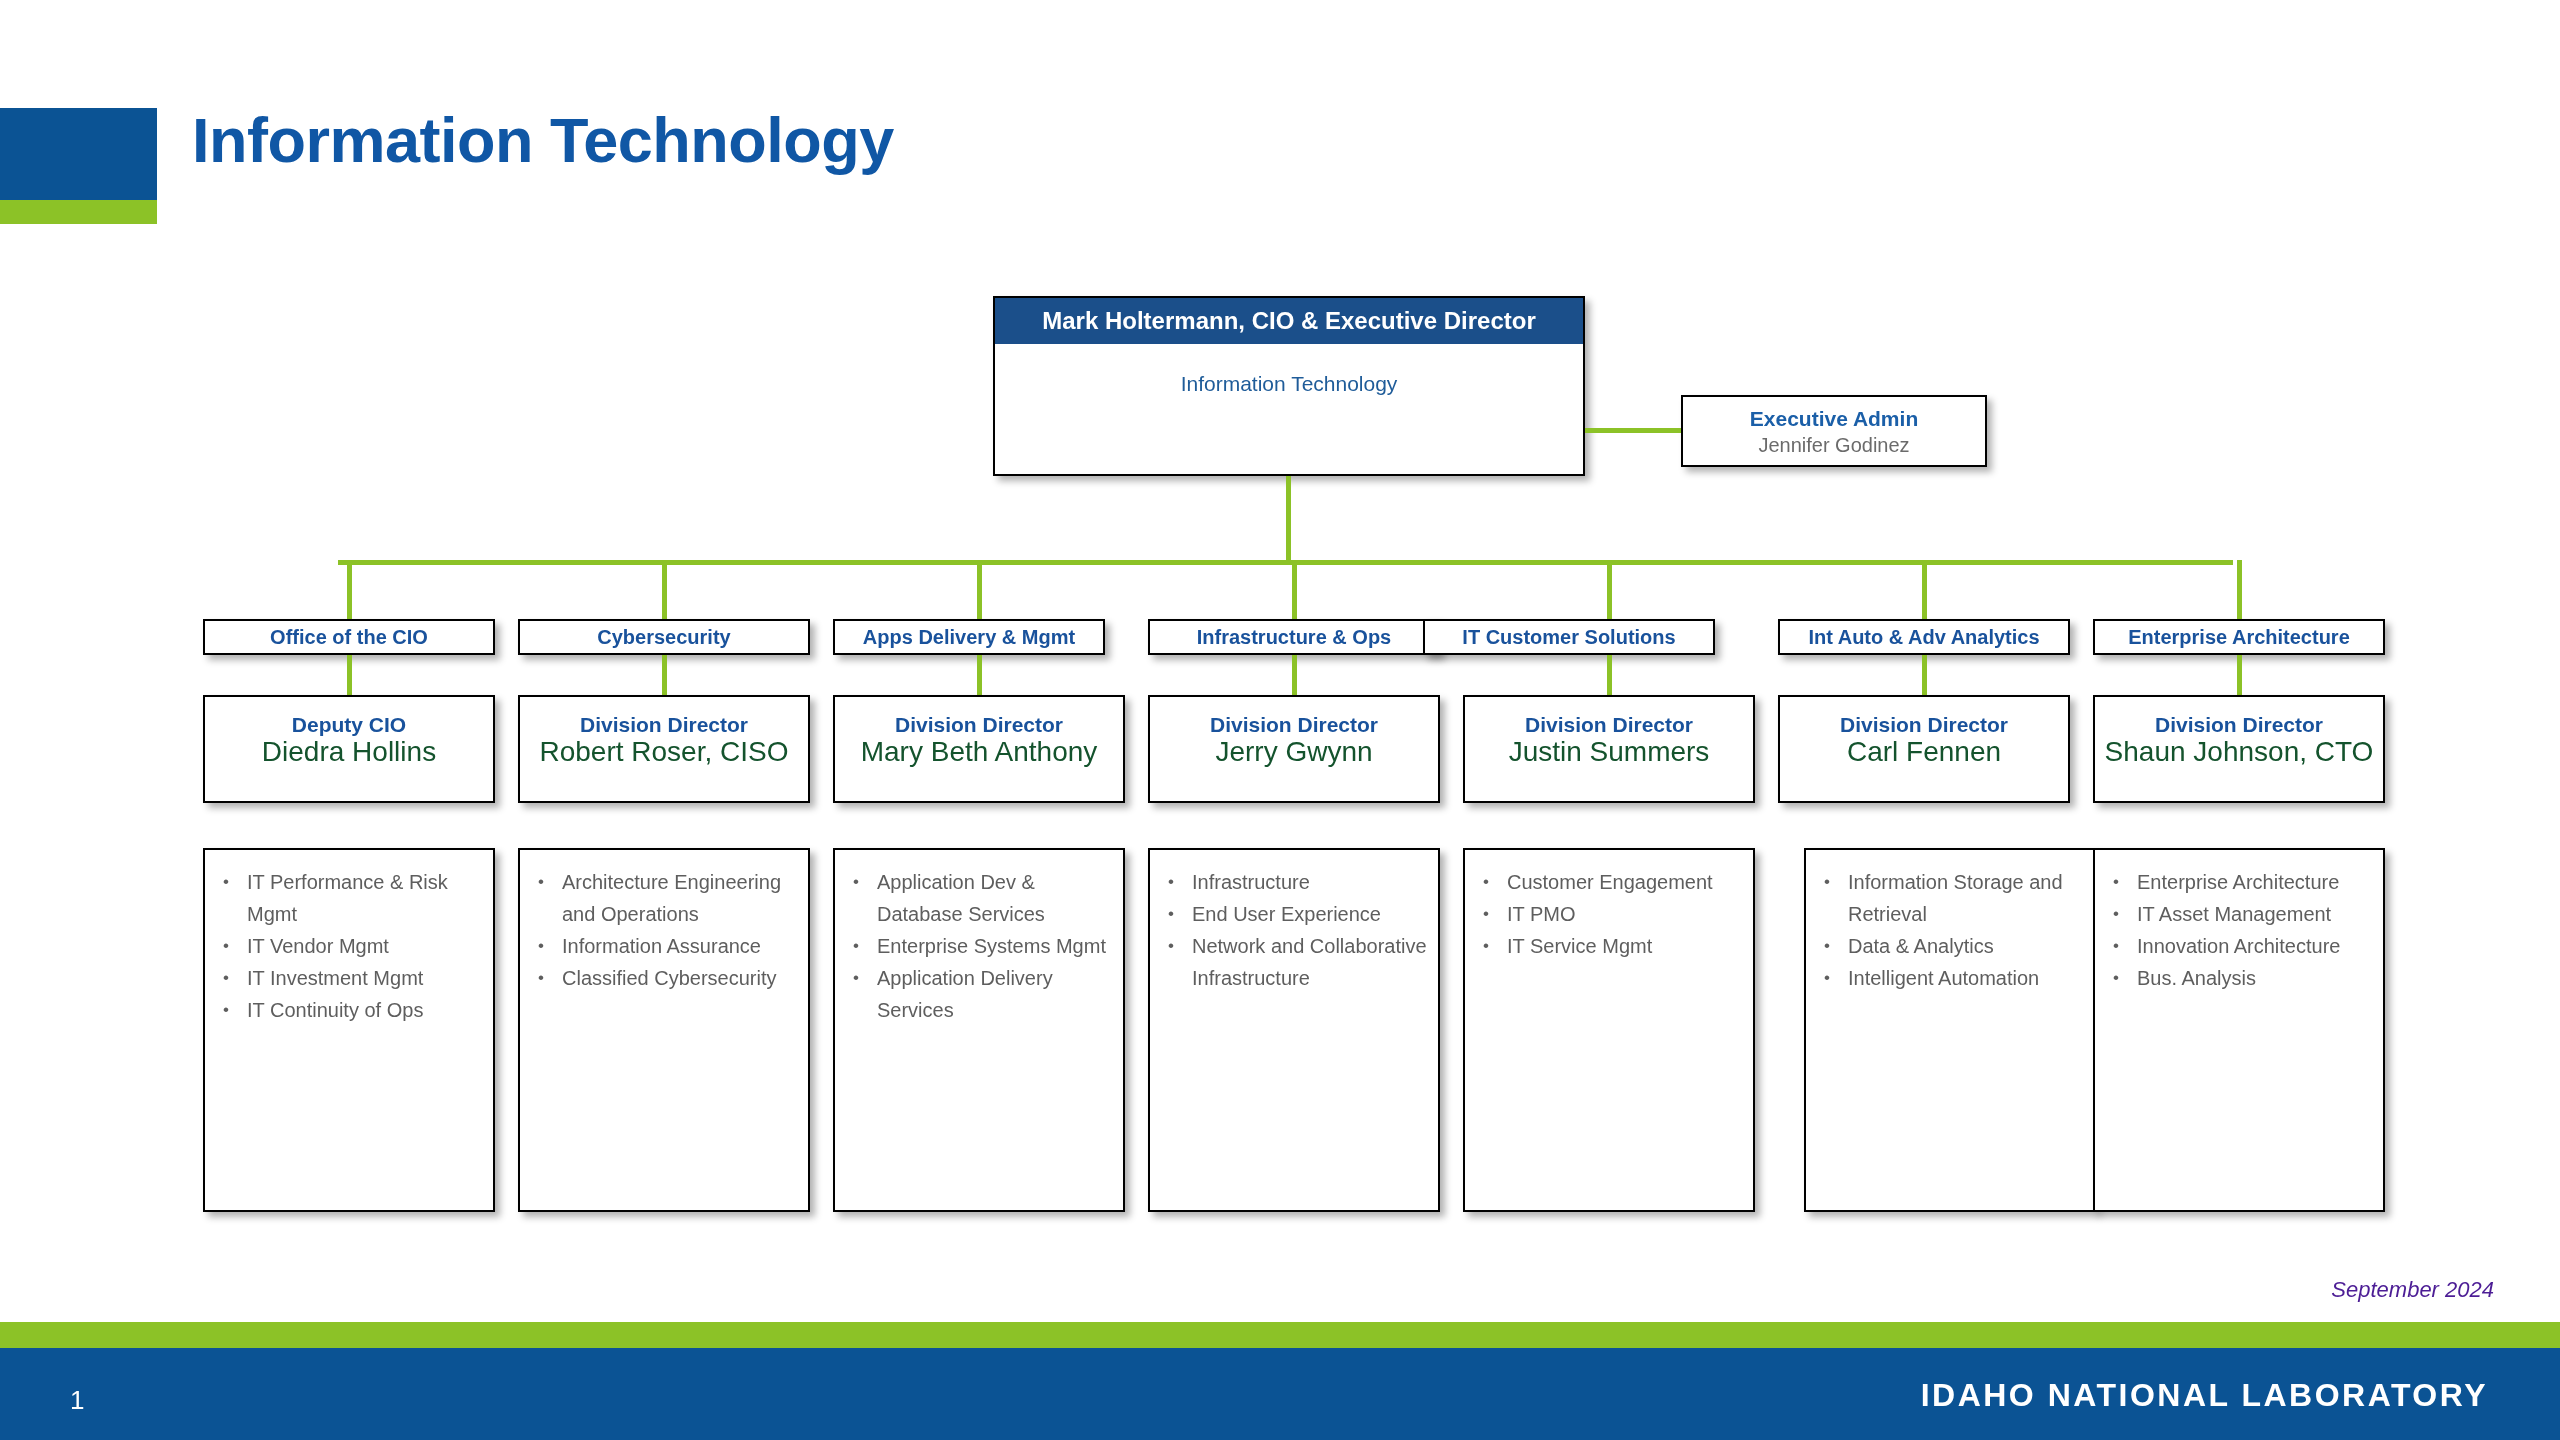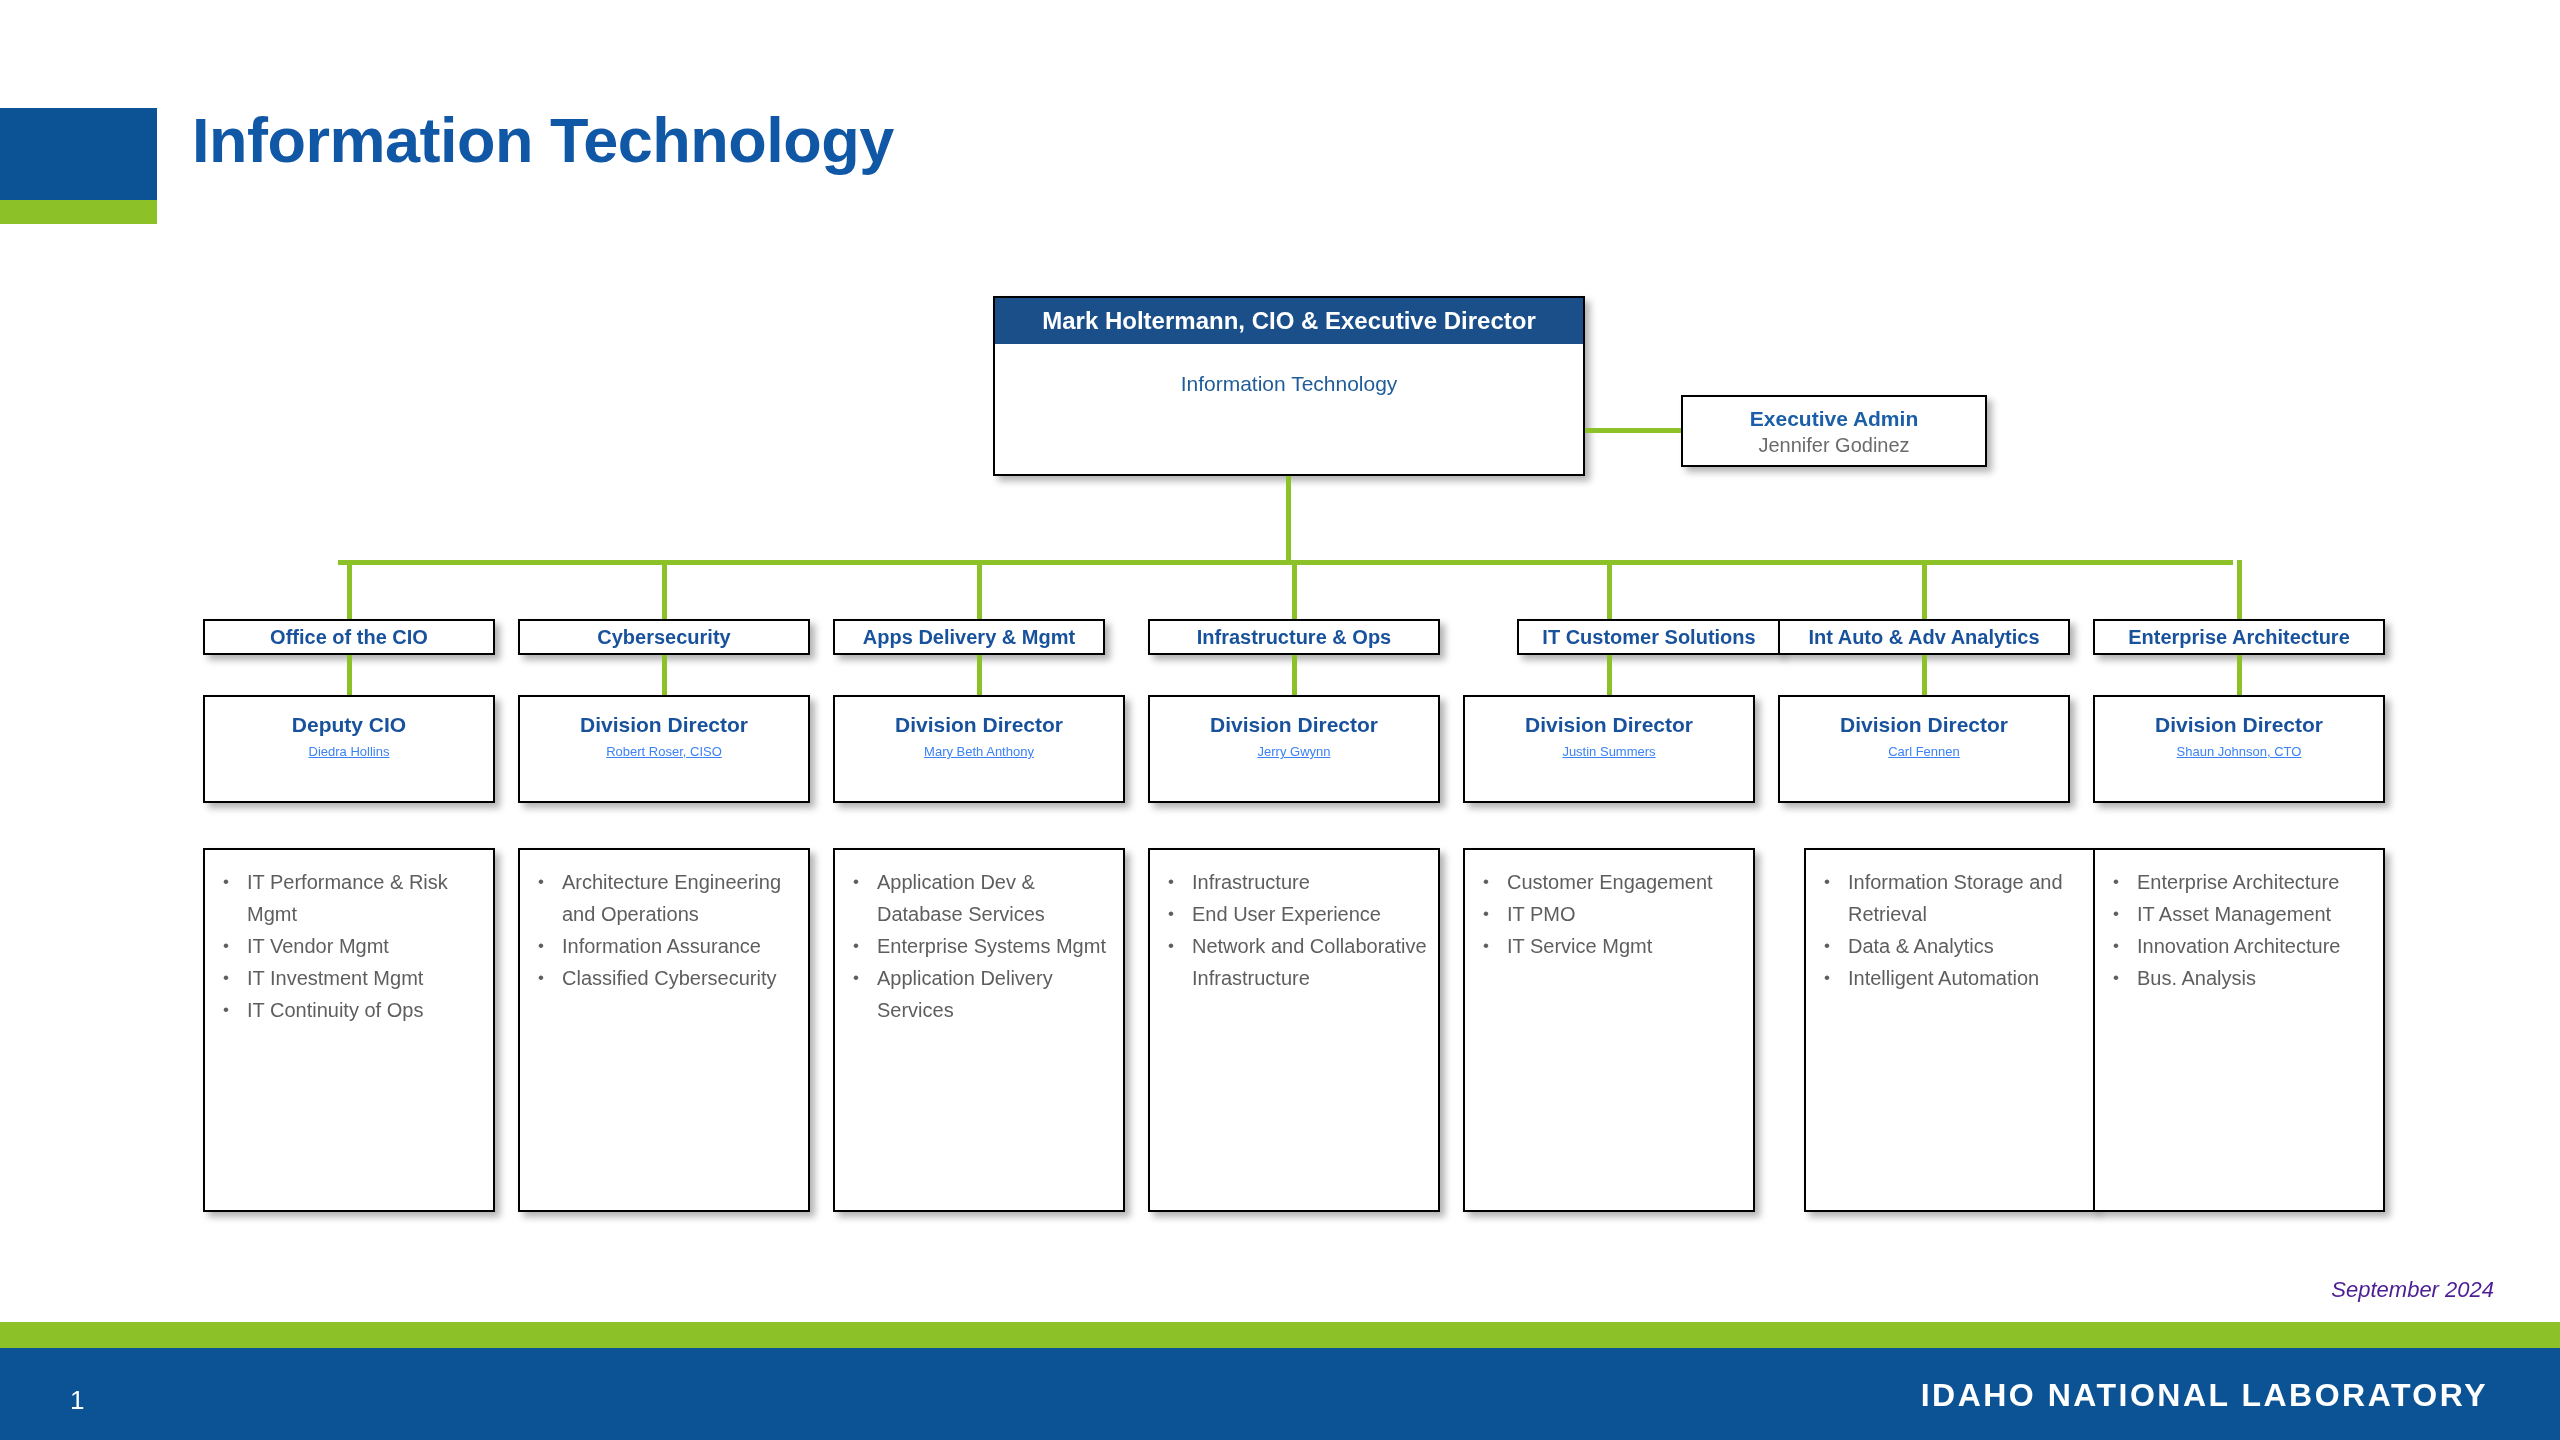--- a/index.html
+++ b/index.html
@@ -113,25 +113,24 @@
     padding-top: 14px;
   }
   .dept-dir .role {
     color: #19529C;
     font-size: 21px;
     font-weight: bold;
     line-height: 27px;
     white-space: nowrap;
   }
   .dept-dir .person {
-    color: #3b82f6;
-    font-size: 13px;
+    color: #14532d;
+    font-size: 28px;
     line-height: 27px;
     white-space: nowrap;
-    text-decoration: underline;
   }
   .dept-list {
     height: 364px;
     padding: 16px 6px 0 6px;
   }
   .dept-list ul {
     margin: 0;
     padding: 0 4px 0 36px;
     list-style: none;
   }
@@ -265,21 +264,21 @@
         <div class="person">Jerry Gwynn</div>
       </div>
       <div class="box dept-list" style="left: 1148px; top: 848px; width: 292px;">
         <ul>
           <li>Infrastructure</li>
           <li>End User Experience</li>
           <li>Network and Collaborative Infrastructure</li>
         </ul>
       </div>
       <div class="conn" style="left: 1607px; top: 560px; width: 5px; height: 59px;"></div>
-      <div class="box dept-head" style="left: 1517px; top: 619px; width: 264px;">IT Customer Solutions</div>
+      <div class="box dept-head" style="left: 1423px; top: 619px; width: 292px;">IT Customer Solutions</div>
       <div class="conn" style="left: 1607px; top: 655px; width: 5px; height: 40px;"></div>
       <div class="box dept-dir" style="left: 1463px; top: 695px; width: 292px;">
         <div class="role">Division Director</div>
         <div class="person">Justin Summers</div>
       </div>
       <div class="box dept-list" style="left: 1463px; top: 848px; width: 292px;">
         <ul>
           <li>Customer Engagement</li>
           <li>IT PMO</li>
           <li>IT Service Mgmt</li>

